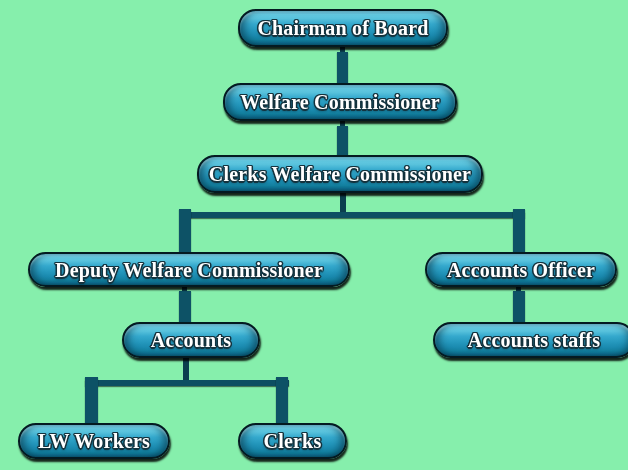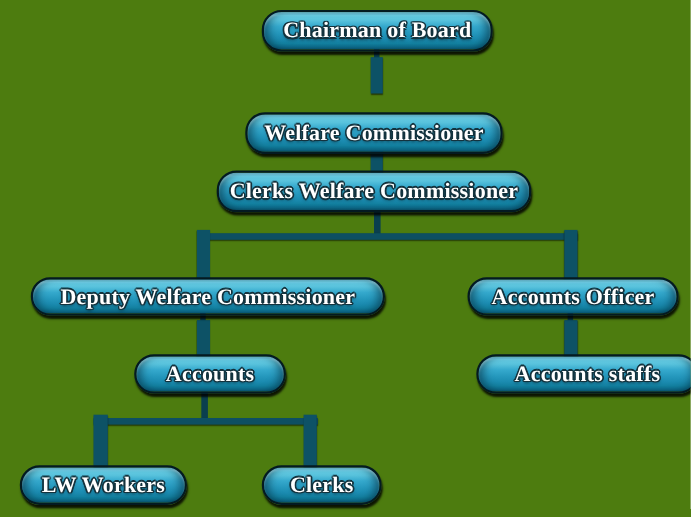--- a/index.html
+++ b/index.html
@@ -4,21 +4,21 @@
 <style>
   html, body {
     margin: 0;
     padding: 0;
     background: #ffffff;
   }
   #stage {
     position: relative;
     width: 628px;
     height: 470px;
-    background: #4d7c0f;
+    background: #86efac;
     overflow: hidden;
     font-family: "Liberation Serif", "DejaVu Serif", serif;
   }
 
   
   .conn { position: absolute; z-index: 1; }
   .vt  { background: #0d5266; box-shadow: 0 1px 1px rgba(0,0,0,0.55); }          
   .vn  { background: #0a3f4e; }                                                   
   .hz  { background: #0d4f62; box-shadow: 0 1px 1px rgba(0,0,0,0.5); }            
 
@@ -74,21 +74,21 @@
     letter-spacing: 0.2px;
     text-shadow:
       -1px -1px 0 #14333e,  1px -1px 0 #14333e,
       -1px  1px 0 #14333e,  1px  1px 0 #14333e,
       -1.5px 0 0 #14333e,   1.5px 0 0 #14333e,
        0 -1.5px 0 #14333e,  0  1.5px 0 #14333e,
        0 2px 3px rgba(0,0,0,0.55);
   }
 
   #n-0 { left:238px; top:9px;   width:210px; height:38px; }
-  #n-1 { left:223px; top:83px;  width:234px; height:38px;margin-top:19px; }
+  #n-1 { left:223px; top:83px;  width:234px; height:38px; }
   #n-2 { left:197px; top:155px; width:286px; height:38px; }
   #n-3 { left:28px;  top:252px; width:322px; height:35px; }
   #n-4 { left:425px; top:252px; width:192px; height:35px; }
   #n-5 { left:122px; top:322px; width:138px; height:36px; }
   #n-6 { left:433px; top:322px; width:202px; height:36px; }
   #n-7 { left:18px;  top:423px; width:152px; height:36px; }
   #n-8 { left:238px; top:423px; width:109px; height:36px; }
 </style>
 </head>
 <body>

